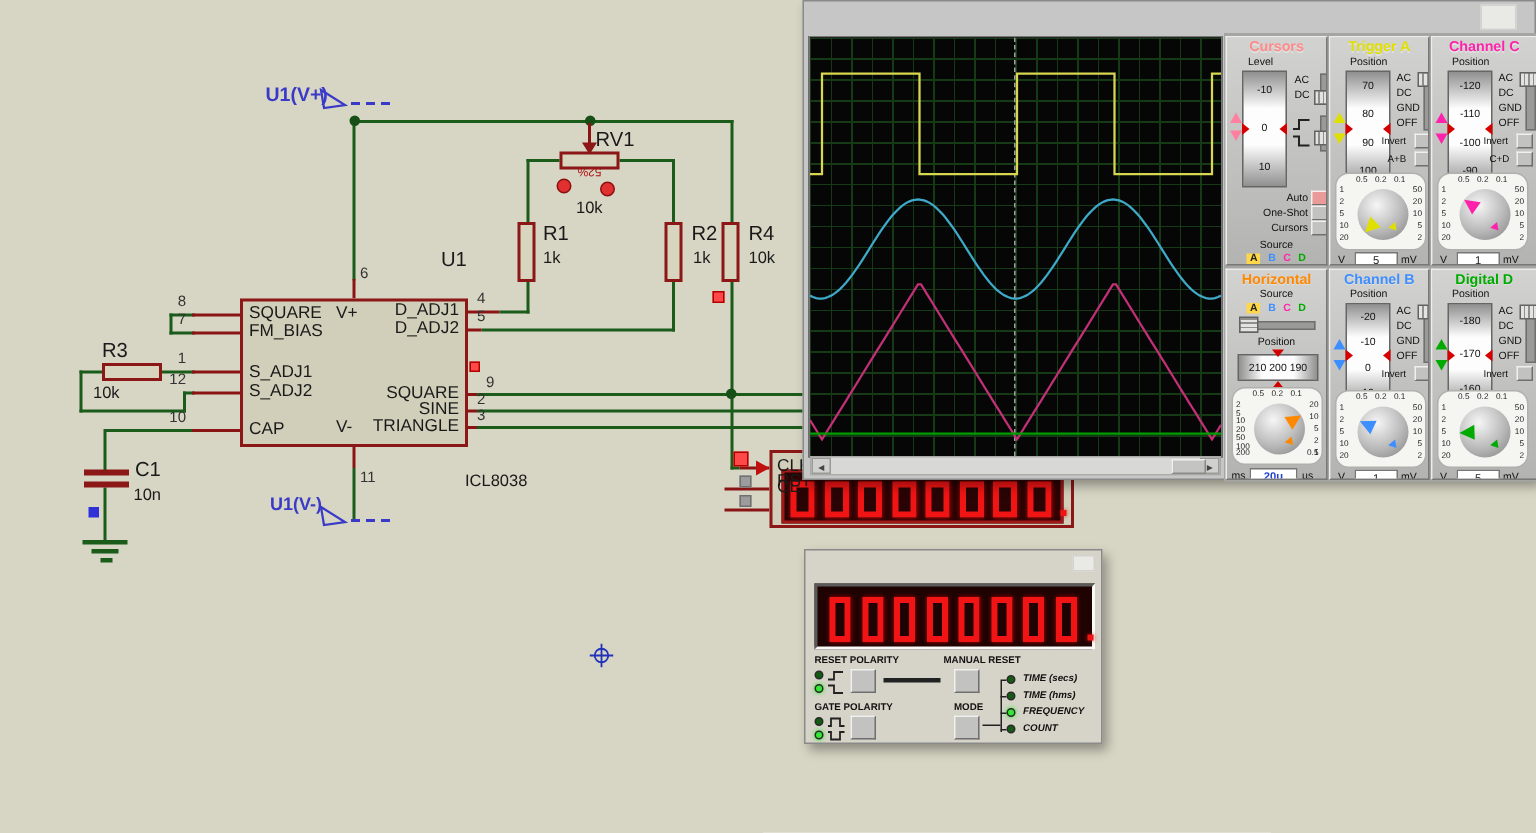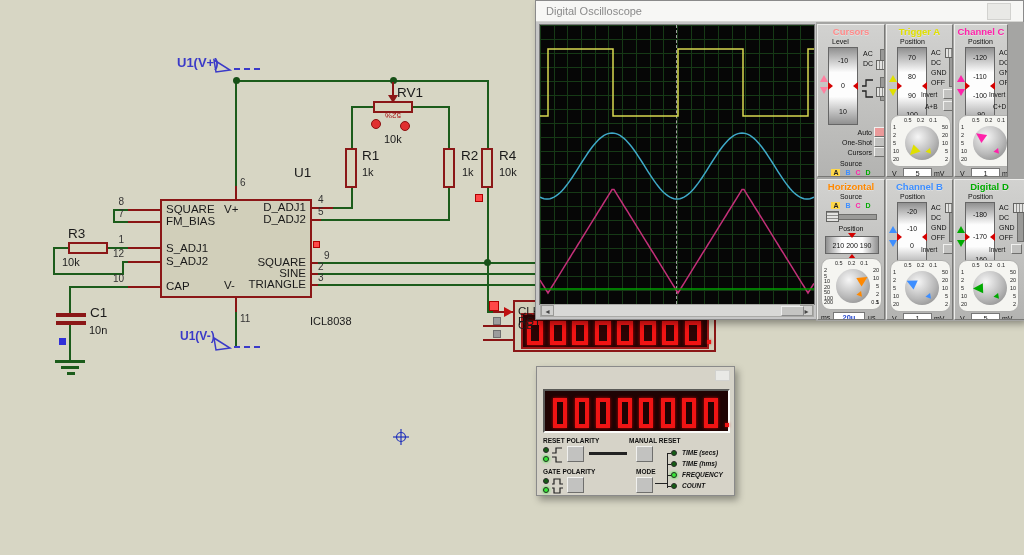--- a/index.html
+++ b/index.html
@@ -204,21 +204,20 @@
     <div class="ptr" style="left:504px;top:307px;border-top:5px solid transparent;border-bottom:5px solid transparent;border-left:9px solid #c01010"></div>
 
     <svg class="abs" style="left:393px;top:429px" width="16" height="16">
       <circle cx="8" cy="8" r="4.5" fill="none" stroke="#2233bb" stroke-width="1.2"></circle>
       <line x1="8" y1="0" x2="8" y2="16" stroke="#2233bb" stroke-width="1.2"></line>
       <line x1="0" y1="8" x2="16" y2="8" stroke="#2233bb" stroke-width="1.2"></line>
     </svg>
   </div>
 
   <div class="win" id="scope-win" style="left:535px;top:0;width:489px;height:320px">
-    <div class="tbar"><span>Digital Oscilloscope</span></div>
     <div class="closebtn" style="left:451px;top:2px;width:24px;height:17px"></div>
 
     <div class="crtbezel" style="left:3px;top:23px;width:276px;height:281px"></div>
     <div class="crt" style="left:4px;top:24px;width:274px;height:279px">
       <div class="crt-grid"></div>
       <div class="centerline" style="left:136px"></div>
       <svg id="crt-svg" width="274" height="279" style="position:absolute;left:0;top:0">
           <path d="M0 91 L8 91 L8 24 L73 24 L73 91 L138 91 L138 24 L203 24 L203 91 L268 91 L268 24 L274 24" fill="none" stroke="#d8d850" stroke-width="1.5"></path>
           <path d="M0 172.1 L2 173.0 L4 173.7 L6 174.0 L8 174.0 L10 173.7 L12 173.0 L14 172.1 L16 170.9 L18 169.4 L20 167.7 L22 165.7 L24 163.5 L26 161.0 L28 158.4 L30 155.6 L32 152.7 L34 149.7 L36 146.6 L38 143.4 L40 140.2 L42 137.0 L44 133.9 L46 130.8 L48 127.8 L50 125.0 L52 122.3 L54 119.7 L56 117.4 L58 115.3 L60 113.4 L62 111.8 L64 110.4 L66 109.4 L68 108.6 L70 108.2 L72 108.0 L74 108.2 L76 108.6 L78 109.4 L80 110.4 L82 111.8 L84 113.4 L86 115.3 L88 117.4 L90 119.7 L92 122.3 L94 125.0 L96 127.8 L98 130.8 L100 133.9 L102 137.0 L104 140.2 L106 143.4 L108 146.6 L110 149.7 L112 152.7 L114 155.6 L116 158.4 L118 161.0 L120 163.5 L122 165.7 L124 167.7 L126 169.4 L128 170.9 L130 172.1 L132 173.0 L134 173.7 L136 174.0 L138 174.0 L140 173.7 L142 173.0 L144 172.1 L146 170.9 L148 169.4 L150 167.7 L152 165.7 L154 163.5 L156 161.0 L158 158.4 L160 155.6 L162 152.7 L164 149.7 L166 146.6 L168 143.4 L170 140.2 L172 137.0 L174 133.9 L176 130.8 L178 127.8 L180 125.0 L182 122.3 L184 119.7 L186 117.4 L188 115.3 L190 113.4 L192 111.8 L194 110.4 L196 109.4 L198 108.6 L200 108.2 L202 108.0 L204 108.2 L206 108.6 L208 109.4 L210 110.4 L212 111.8 L214 113.4 L216 115.3 L218 117.4 L220 119.7 L222 122.3 L224 125.0 L226 127.8 L228 130.8 L230 133.9 L232 137.0 L234 140.2 L236 143.4 L238 146.6 L240 149.7 L242 152.7 L244 155.6 L246 158.4 L248 161.0 L250 163.5 L252 165.7 L254 167.7 L256 169.4 L258 170.9 L260 172.1 L262 173.0 L264 173.7 L266 174.0 L268 174.0 L270 173.7 L272 173.0 L274 172.1" fill="none" stroke="#3fa9c8" stroke-width="1.5"></path>
           <path d="M0 255.1 L2 258.3 L4 261.5 L6 264.8 L8 268.0 L10 264.8 L12 261.5 L14 258.3 L16 255.1 L18 251.8 L20 248.6 L22 245.4 L24 242.2 L26 238.9 L28 235.7 L30 232.5 L32 229.2 L34 226.0 L36 222.8 L38 219.5 L40 216.3 L42 213.1 L44 209.8 L46 206.6 L48 203.4 L50 200.2 L52 196.9 L54 193.7 L56 190.5 L58 187.2 L60 184.0 L62 180.8 L64 177.5 L66 174.3 L68 171.1 L70 167.8 L72 164.6 L74 164.6 L76 167.8 L78 171.1 L80 174.3 L82 177.5 L84 180.8 L86 184.0 L88 187.2 L90 190.5 L92 193.7 L94 196.9 L96 200.2 L98 203.4 L100 206.6 L102 209.8 L104 213.1 L106 216.3 L108 219.5 L110 222.8 L112 226.0 L114 229.2 L116 232.5 L118 235.7 L120 238.9 L122 242.2 L124 245.4 L126 248.6 L128 251.8 L130 255.1 L132 258.3 L134 261.5 L136 264.8 L138 268.0 L140 264.8 L142 261.5 L144 258.3 L146 255.1 L148 251.8 L150 248.6 L152 245.4 L154 242.2 L156 238.9 L158 235.7 L160 232.5 L162 229.2 L164 226.0 L166 222.8 L168 219.5 L170 216.3 L172 213.1 L174 209.8 L176 206.6 L178 203.4 L180 200.2 L182 196.9 L184 193.7 L186 190.5 L188 187.2 L190 184.0 L192 180.8 L194 177.5 L196 174.3 L198 171.1 L200 167.8 L202 164.6 L204 164.6 L206 167.8 L208 171.1 L210 174.3 L212 177.5 L214 180.8 L216 184.0 L218 187.2 L220 190.5 L222 193.7 L224 196.9 L226 200.2 L228 203.4 L230 206.6 L232 209.8 L234 213.1 L236 216.3 L238 219.5 L240 222.8 L242 226.0 L244 229.2 L246 232.5 L248 235.7 L250 238.9 L252 242.2 L254 245.4 L256 248.6 L258 251.8 L260 255.1 L262 258.3 L264 261.5 L266 264.8 L268 268.0 L270 264.8 L272 261.5 L274 258.3" fill="none" stroke="#c23078" stroke-width="1.5"></path>
@@ -320,21 +319,21 @@
             <div class="ptr" style="left: 12px; top: 0px; border-left: 5px solid transparent; border-right: 5px solid transparent; border-bottom: 10px solid rgb(224, 224, 0);"></div>
           </div>
           <div style="position: absolute; left: 14px; top: 10px; width: 34px; height: 34px; transform: rotate(140deg);">
             <div class="ptr" style="left: 14px; top: 3px; border-left: 3px solid transparent; border-right: 3px solid transparent; border-bottom: 5px solid rgb(224, 224, 0);"></div>
           </div>
         </div>
         <div class="slbl" style="left: 5px; top: 145px;">V</div>
         <div class="vbox" style="left: 16px; top: 143px; width: 29px; height: 11px;">5</div>
         <div class="slbl" style="left: 47px; top: 145px;">mV</div>
       </div>
-    <div class="sec" id="sec-chc" style="left:418px;top:23px;width:54px;height:153px">
+    <div class="sec" id="sec-chc" style="left:418px;top:23px;width:71px;height:153px">
         <div class="sechead" style="color: rgb(255, 34, 170);">Channel C</div>
         <div class="slbl" style="left: 13px; top: 13px;">Position</div>
         <div class="gauge" style="left: 10px; top: 22px; width: 30px; height: 78px;">
           <div class="gtick">-120</div>
           <div class="gtick">-110</div>
           <div class="gtick">-100</div>
           <div class="gtick">-90</div>
         </div>
         <div class="ptr" style="left: 10px; top: 57px; border-top: 4px solid transparent; border-bottom: 4px solid transparent; border-left: 5px solid rgb(212, 0, 0);"></div>
         <div class="ptr" style="left: 35px; top: 57px; border-top: 4px solid transparent; border-bottom: 4px solid transparent; border-right: 5px solid rgb(212, 0, 0);"></div>

